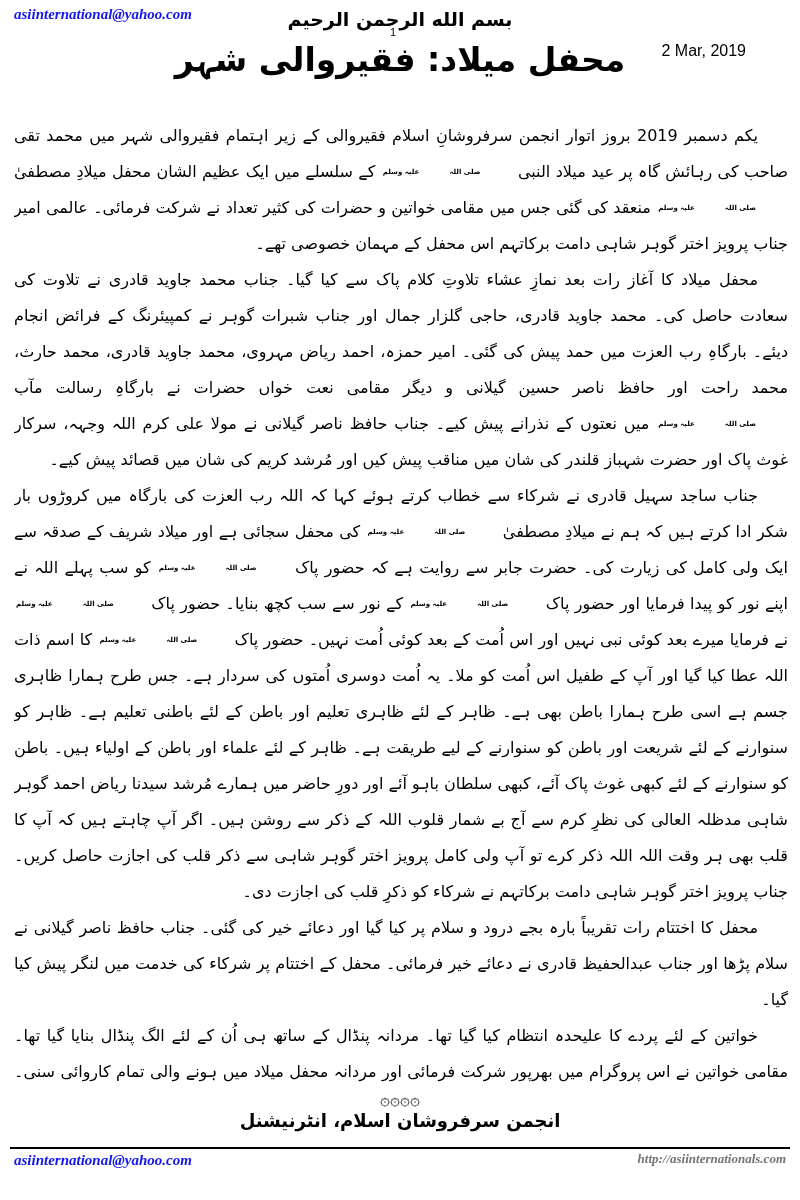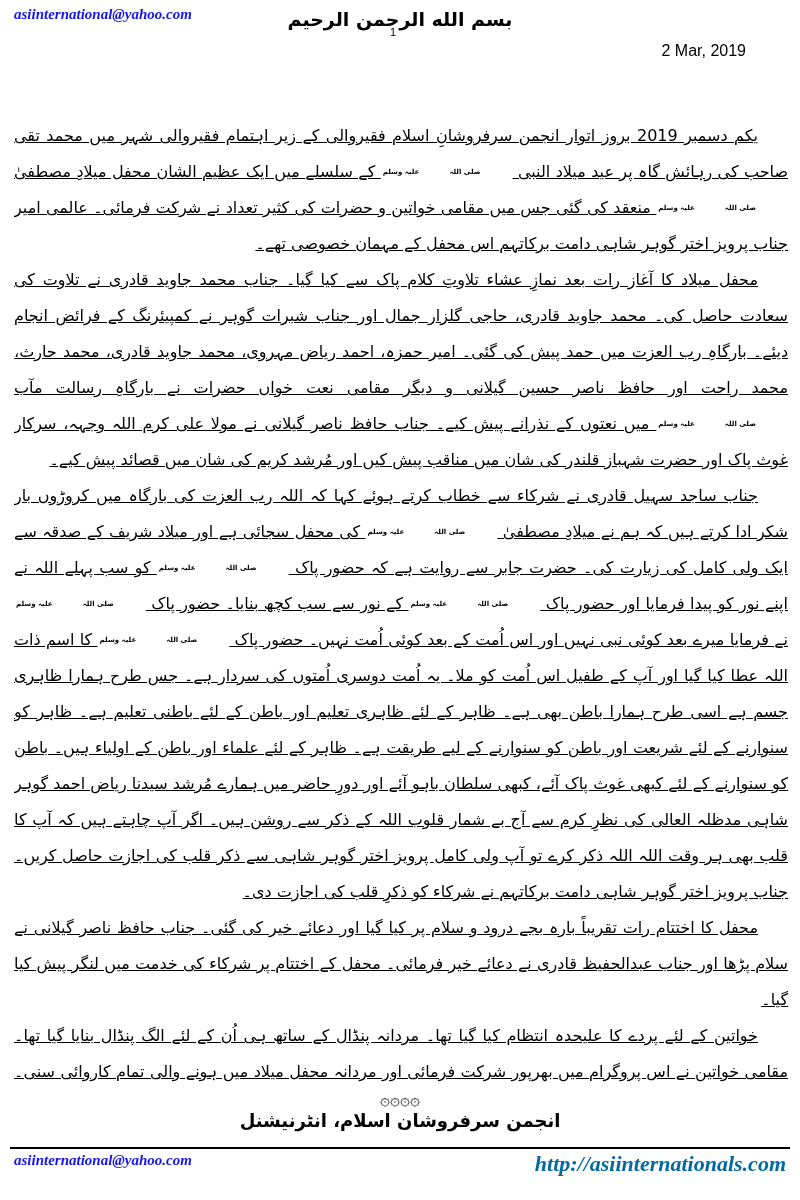--- a/index.html
+++ b/index.html
@@ -42,21 +42,21 @@
     letter-spacing:0;
   }
   
   .body-text{
     position:absolute;left:14px;right:12px;top:118px;
     height:968px;overflow:hidden;
     direction:rtl;
     text-align:justify;
     font-size:16px;line-height:36px;
   }
-  .body-text p{margin:0;text-indent:30px;text-decoration:underline;}
+  .body-text p{margin:0;text-indent:30px;}
   .saw{
     display:inline-flex;
     font-size:7px;line-height:7px;
     vertical-align:middle;text-align:center;
     margin:0 2px;font-weight:bold;
   }
   
   .ornaments{
     position:absolute;left:0;right:0;top:1089px;
     text-align:center;
@@ -74,32 +74,33 @@
   .footer-email{
     position:absolute;left:14px;top:1152px;
     font-family:"Liberation Serif",serif;
     font-style:italic;font-weight:bold;
     font-size:15px;color:#1414f0;
   }
   .footer-site{
     position:absolute;right:14px;top:1151px;
     font-family:"Liberation Serif",serif;
     font-style:italic;font-weight:bold;
-    font-size:22px;color:#0369a1;
+    font-size:13px;color:#737373;
   }
 </style>
 </head>
 <body>
 
 <div class="page">
 
   <div class="top-email">asiinternational@yahoo.com</div>
   <div class="bismillah">بسم الله الرحمن الرحيم</div>
   <div class="page-number">1</div>
   <div class="report-date">2 Mar, 2019</div>
+  <div class="doc-title">محفل میلاد:  فقیروالی شہر</div>
 
   <div class="body-text">
     <p class="para">یکم دسمبر 2019 بروز اتوار انجمن سرفروشانِ اسلام فقیروالی کے زیر اہتمام فقیروالی شہر میں محمد تقی صاحب کی رہائش گاہ پر عید میلاد النبی <span class="saw">
           <span>صلی اللہ</span>
           <span>علیہ وسلم</span>
         </span> کے سلسلے میں ایک عظیم الشان محفل میلادِ مصطفیٰ <span class="saw">
           <span>صلی اللہ</span>
           <span>علیہ وسلم</span>
         </span> منعقد کی گئی جس میں مقامی خواتین و حضرات کی کثیر تعداد نے شرکت فرمائی۔ عالمی امیر جناب پرویز اختر گوہر شاہی دامت برکاتہم اس محفل کے مہمان خصوصی تھے۔</p>
     <p class="para">محفل میلاد کا آغاز رات بعد نمازِ عشاء تلاوتِ کلام پاک سے کیا گیا۔ جناب محمد جاوید قادری نے تلاوت کی سعادت حاصل کی۔ محمد جاوید قادری، حاجی گلزار جمال اور جناب شبرات گوہر نے کمپیئرنگ کے فرائض انجام دیئے۔ بارگاہِ رب العزت میں حمد پیش کی گئی۔ امیر حمزہ، احمد ریاض مہروی، محمد جاوید قادری، محمد حارث، محمد راحت اور حافظ ناصر حسین گیلانی و دیگر مقامی نعت خواں حضرات نے بارگاہِ رسالت مآب <span class="saw">

